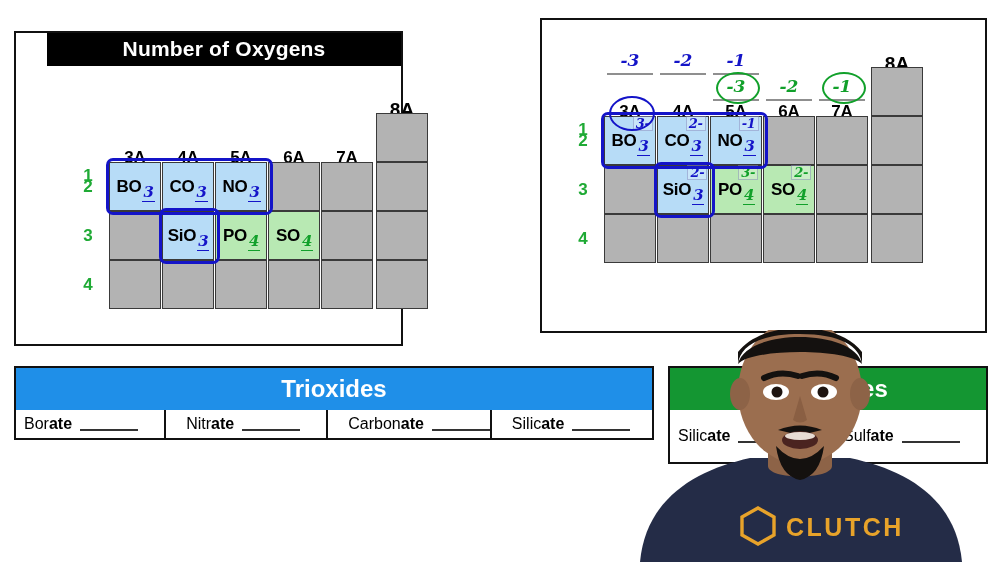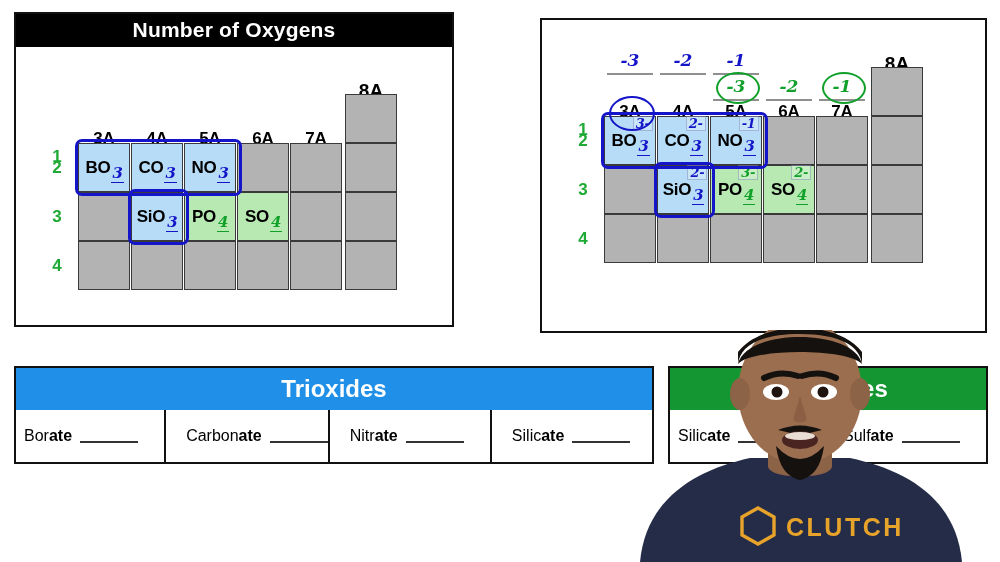--- a/index.html
+++ b/index.html
@@ -14,21 +14,21 @@
   
   .panel{position:absolute;background:#fff;border:2px solid #111;box-sizing:border-box;}
   .panel-head{
     background:#000;color:#fff;
     font-weight:bold;font-size:21px;
     text-align:center;line-height:32px;height:33px;
     letter-spacing:.2px;
   }
   .panel-body{position:relative;height:calc(100% - 33px);}
 
-  #panel-left{left:14px;top:12px;width:440px;height:315px;}
+  #panel-left{left:14px;top:31px;width:389px;height:315px;padding-left:31px;}
   #panel-right{left:540px;top:18px;width:447px;height:315px;}
 
   
   .ptable{position:absolute;left:0;top:0;right:0;bottom:0;}
 
   .colhead{position:absolute;text-align:center;width:52px;font-weight:bold;font-size:17px;color:#000;}
   .colnum{position:absolute;text-align:center;width:52px;font-size:13px;color:#000;}
   .rowlab{position:absolute;width:22px;text-align:center;font-weight:bold;font-size:17px;color:#1faa35;}
 
   .cell{
@@ -93,21 +93,21 @@
   }
   .banner-row{display:flex;height:calc(100% - 42px);gap:12px;}
   .banner-cell{
     flex:1;border-right:2px solid #111;box-sizing:border-box;
     display:flex;align-items:center;font-size:16px;color:#000;
     padding-left:8px;gap:8px;white-space:nowrap;
   }
   .banner-cell:last-child{border-right:none;}
   .blankline{display:inline-block;width:58px;border-bottom:2px solid #333;height:11px;}
 
-  #banner-trioxides{left:14px;top:366px;width:640px;height:98px;}
+  #banner-trioxides{left:14px;top:366px;width:640px;height:74px;}
   #banner-tetroxides{left:668px;top:366px;width:320px;height:98px;}
 
   
   #presenter{position:absolute;left:600px;top:330px;width:400px;height:232px;overflow:hidden;text-decoration:underline;}
 </style>
 </head>
 <body>
 
 <div class="stage">
 
@@ -240,25 +240,25 @@
   </div>
 
   <div class="banner" id="banner-trioxides">
     <div class="banner-head" id="tri-head" style="background: rgb(31, 143, 232);">Trioxides</div>
     <div class="banner-row" id="tri-row">
         <div class="banner-cell">
           <span><span>Bor</span><b>ate</b></span>
           <span class="blankline"></span>
         </div>
         <div class="banner-cell">
+          <span><span>Nitr</span><b>ate</b></span>
+          <span class="blankline"></span>
+        </div>
+        <div class="banner-cell">
           <span><span>Carbon</span><b>ate</b></span>
-          <span class="blankline"></span>
-        </div>
-        <div class="banner-cell">
-          <span><span>Nitr</span><b>ate</b></span>
           <span class="blankline"></span>
         </div>
         <div class="banner-cell">
           <span><span>Silic</span><b>ate</b></span>
           <span class="blankline"></span>
         </div>
       </div>
   </div>
 
   <div class="banner" id="banner-tetroxides">

